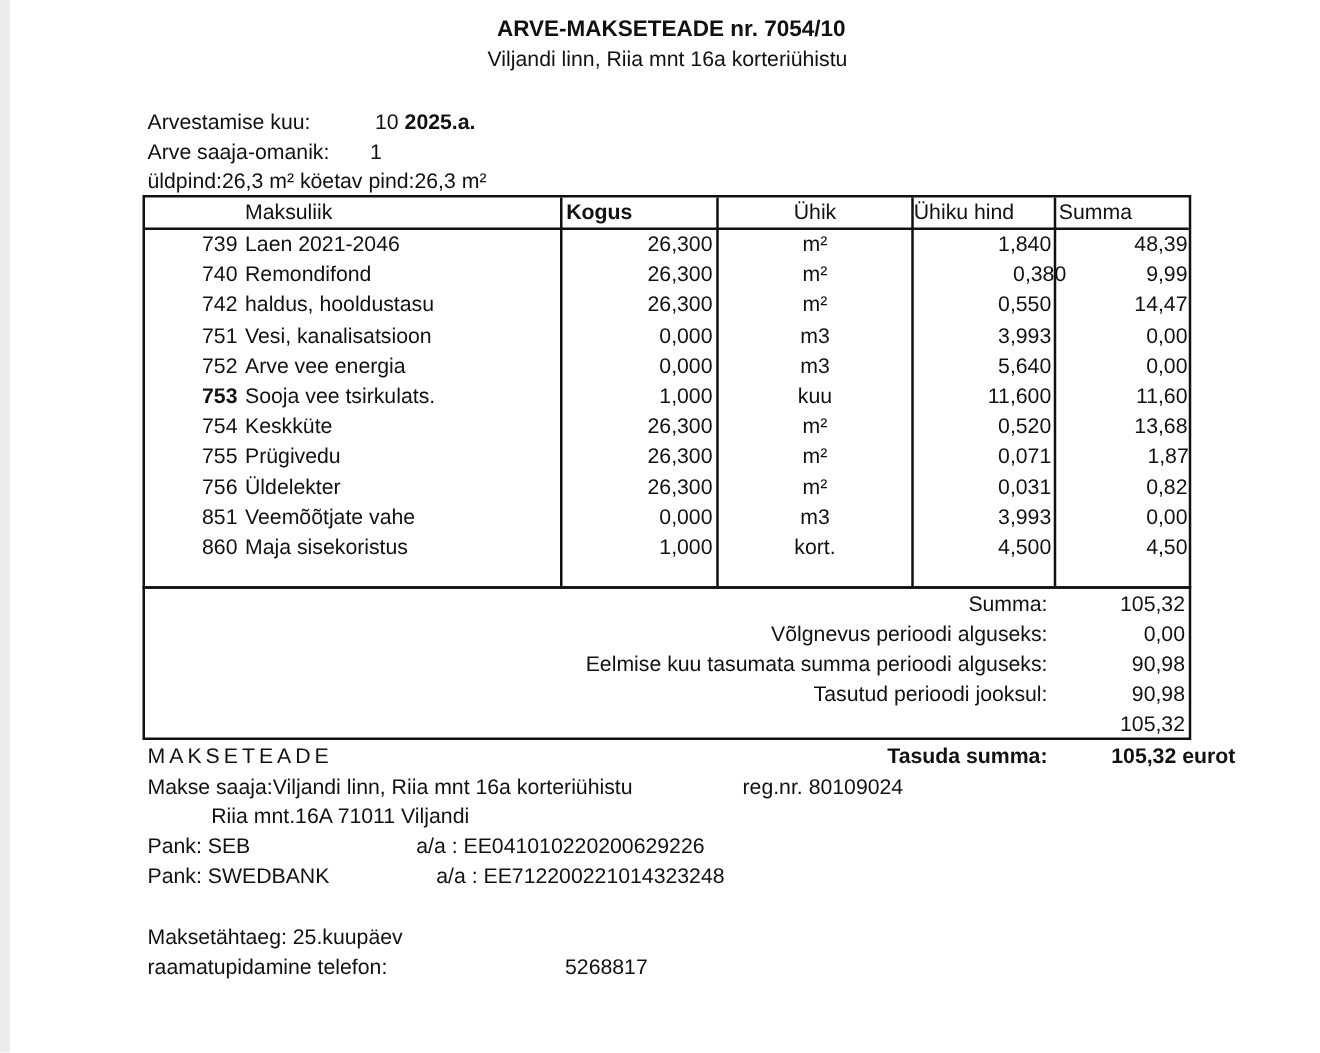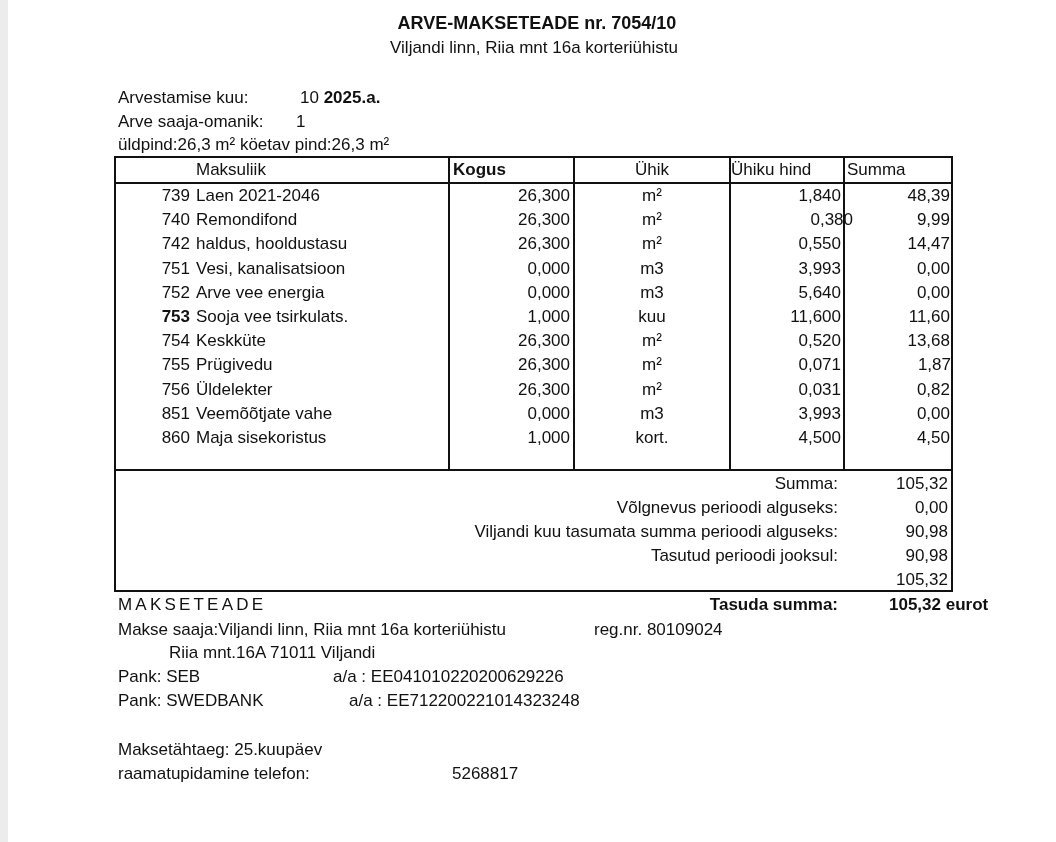--- a/index.html
+++ b/index.html
@@ -155,21 +155,21 @@
   <div id="summary-rows">
       <div class="srow" style="left: 0px; top: 2px;">
         <div class="slabel">Summa:</div>
         <div class="sval">105,32</div>
       </div>
       <div class="srow" style="left: 0px; top: 26px;">
         <div class="slabel">Võlgnevus perioodi alguseks:</div>
         <div class="sval">0,00</div>
       </div>
       <div class="srow" style="left: 0px; top: 50px;">
-        <div class="slabel">Viljandi kuu tasumata summa perioodi alguseks:</div>
+        <div class="slabel">Eelmise kuu tasumata summa perioodi alguseks:</div>
         <div class="sval">90,98</div>
       </div>
       <div class="srow" style="left: 0px; top: 74px;">
         <div class="slabel">Tasutud perioodi jooksul:</div>
         <div class="sval">90,98</div>
       </div>
       <div class="srow" style="left: 0px; top: 98px;">
         <div class="sval">105,32</div>
       </div>
     </div>

